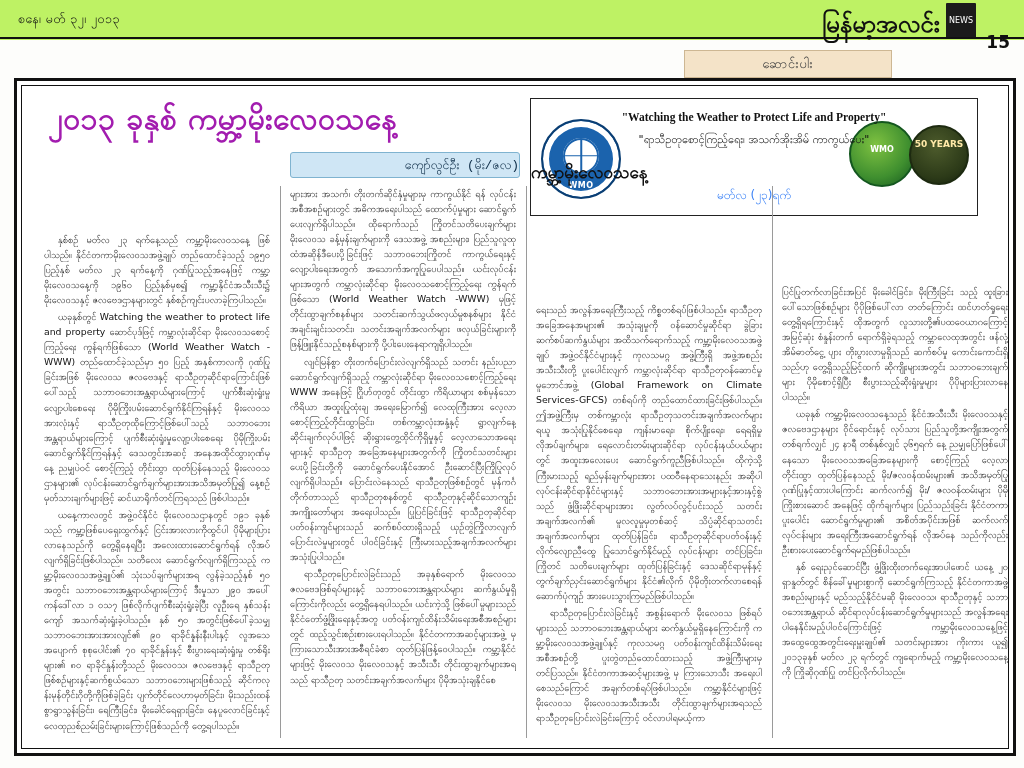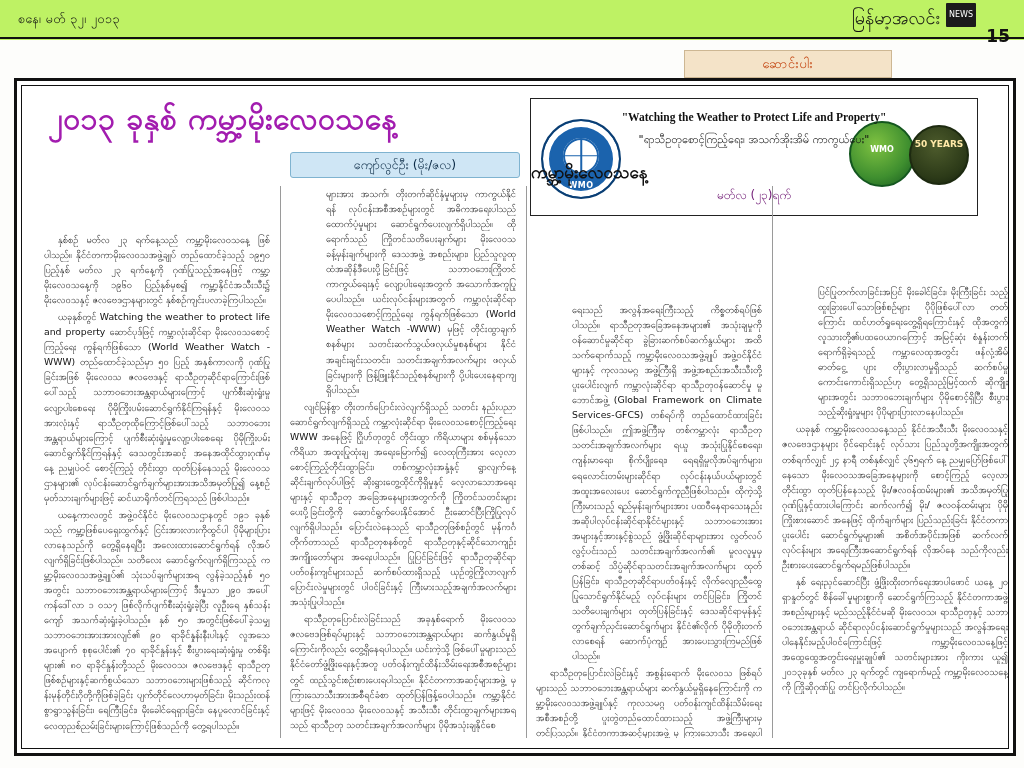--- a/index.html
+++ b/index.html
@@ -19,63 +19,63 @@
   }
   .masthead .date{
     position:absolute;left:18px;top:11px;
     font-size:12.5px;color:#111;letter-spacing:.4px;
   }
   .masthead .brandwrap{
     position:absolute;right:16px;top:6px;
     display:flex;align-items:center;gap:6px;
   }
   .masthead .brand{
-    font-size:18px;font-weight:normal;color:#111;line-height:1;
+    font-size:24px;font-weight:bold;color:#111;line-height:1;
   }
   .masthead .brandbox{
     display:inline-block;background:#1b1b1b;color:#fff;
-    font-size:8px;padding:8px 3px;border-radius:1px;line-height:1;
+    font-size:8px;padding:14px 3px;border-radius:1px;line-height:1;
     transform:translateY(-3px);
   }
   .masthead .pageno{
     position:absolute;right:-2px;top:8px;font-size:17px;font-weight:bold;color:#111;
   }
   .masthead .rule{
     position:absolute;left:0;top:37px;width:1024px;height:2px;background:#111;
   }
   
   .section-tab{
     position:absolute;left:684px;top:50px;width:206px;height:26px;
     background:#f4e3c8;border:1px solid #cdb793;
   }
   .section-tab .label{
     position:absolute;left:0;right:0;top:4px;text-align:center;
-    font-size:13px;color:#c2410c;letter-spacing:1px;
+    font-size:13px;color:#404040;letter-spacing:1px;
   }
   
   .frame{
     position:absolute;left:14px;top:78px;width:996px;height:672px;
     border:3px solid #111;background:#fff;
   }
   .frame-inner{
     position:absolute;left:4px;top:4px;right:4px;bottom:4px;border:1px solid #111;
   }
   
   .headline{
     position:absolute;left:26px;top:14px;width:470px;
     font-size:30px;font-weight:bold;color:#a21caf;letter-spacing:.5px;
     line-height:1.25;
   }
   .byline{
     position:absolute;left:268px;top:66px;width:228px;height:24px;
     background:#cfe6f5;border:1px solid #7fb3d0;border-radius:3px;
   }
   .byline .txt{
-    position:absolute;left:0;right:0;top:4px;text-align:center;
-    font-size:12.5px;color:#0b2b46;
+    position:absolute;left:0;right:0;top:4px;text-align:right;
+    font-size:12.5px;color:#0b2b46;font-family:Liberation Mono, monospace;
   }
   
   .banner{
     position:absolute;left:508px;top:12px;width:446px;height:116px;
     border:1px solid #222;background:#ffffff;
   }
   .banner .slogan1{
     position:absolute;left:60px;right:60px;top:12px;text-align:center;
     font-family:"Liberation Serif","DejaVu Serif",serif;
     font-size:11.5px;font-weight:bold;color:#111;
@@ -83,21 +83,21 @@
   .banner .slogan2{
     position:absolute;left:54px;right:54px;top:33px;text-align:center;
     font-size:11px;color:#111;
   }
   .banner .title-my{
     position:absolute;left:0;right:0;top:62px;text-align:left;
     font-size:17px;font-weight:bold;color:#111;
   }
   .banner .subtitle-my{
     position:absolute;left:0;right:0;top:88px;text-align:center;
-    font-size:12px;color:#701a75;
+    font-size:12px;color:#3b82f6;
   }
   
   .emblem-wmo{
     position:absolute;left:10px;top:20px;width:76px;height:76px;border-radius:50%;
     background:radial-gradient(circle at 50% 45%, #1b63ad 0%, #1b63ad 55%, #0d4b8c 70%, #0d4b8c 100%);
     border:2px solid #0a3e73;
     box-shadow:inset 0 0 0 6px #ffffff, inset 0 0 0 8px #1b63ad;
   }
   .emblem-wmo .globe{
     position:absolute;left:50%;top:46%;transform:translate(-50%,-50%);
@@ -140,21 +140,21 @@
   .cols{
     position:absolute;left:22px;top:100px;right:22px;bottom:10px;
   }
   .col{
     position:absolute;top:0;bottom:0;
     font-size:9.3px;line-height:1.62;color:#111;
     text-align:justify;
     overflow:hidden;
   }
   .col p{margin:0 0 2px 0;text-indent:14px;}
-  .col p.noindent{text-indent:0;margin-left:36px;}
+  .col p.noindent{text-indent:0;}
   .col1{left:0;width:226px;top:46px;}
   .col2{left:246px;width:226px;top:0;}
   .col3{left:492px;width:226px;top:116px;}
   .col4{left:738px;width:226px;top:98px;}
   .vline{
     position:absolute;top:0;bottom:0;width:1px;background:#9a9a9a;
   }
 </style>
 </head>
 <body>

